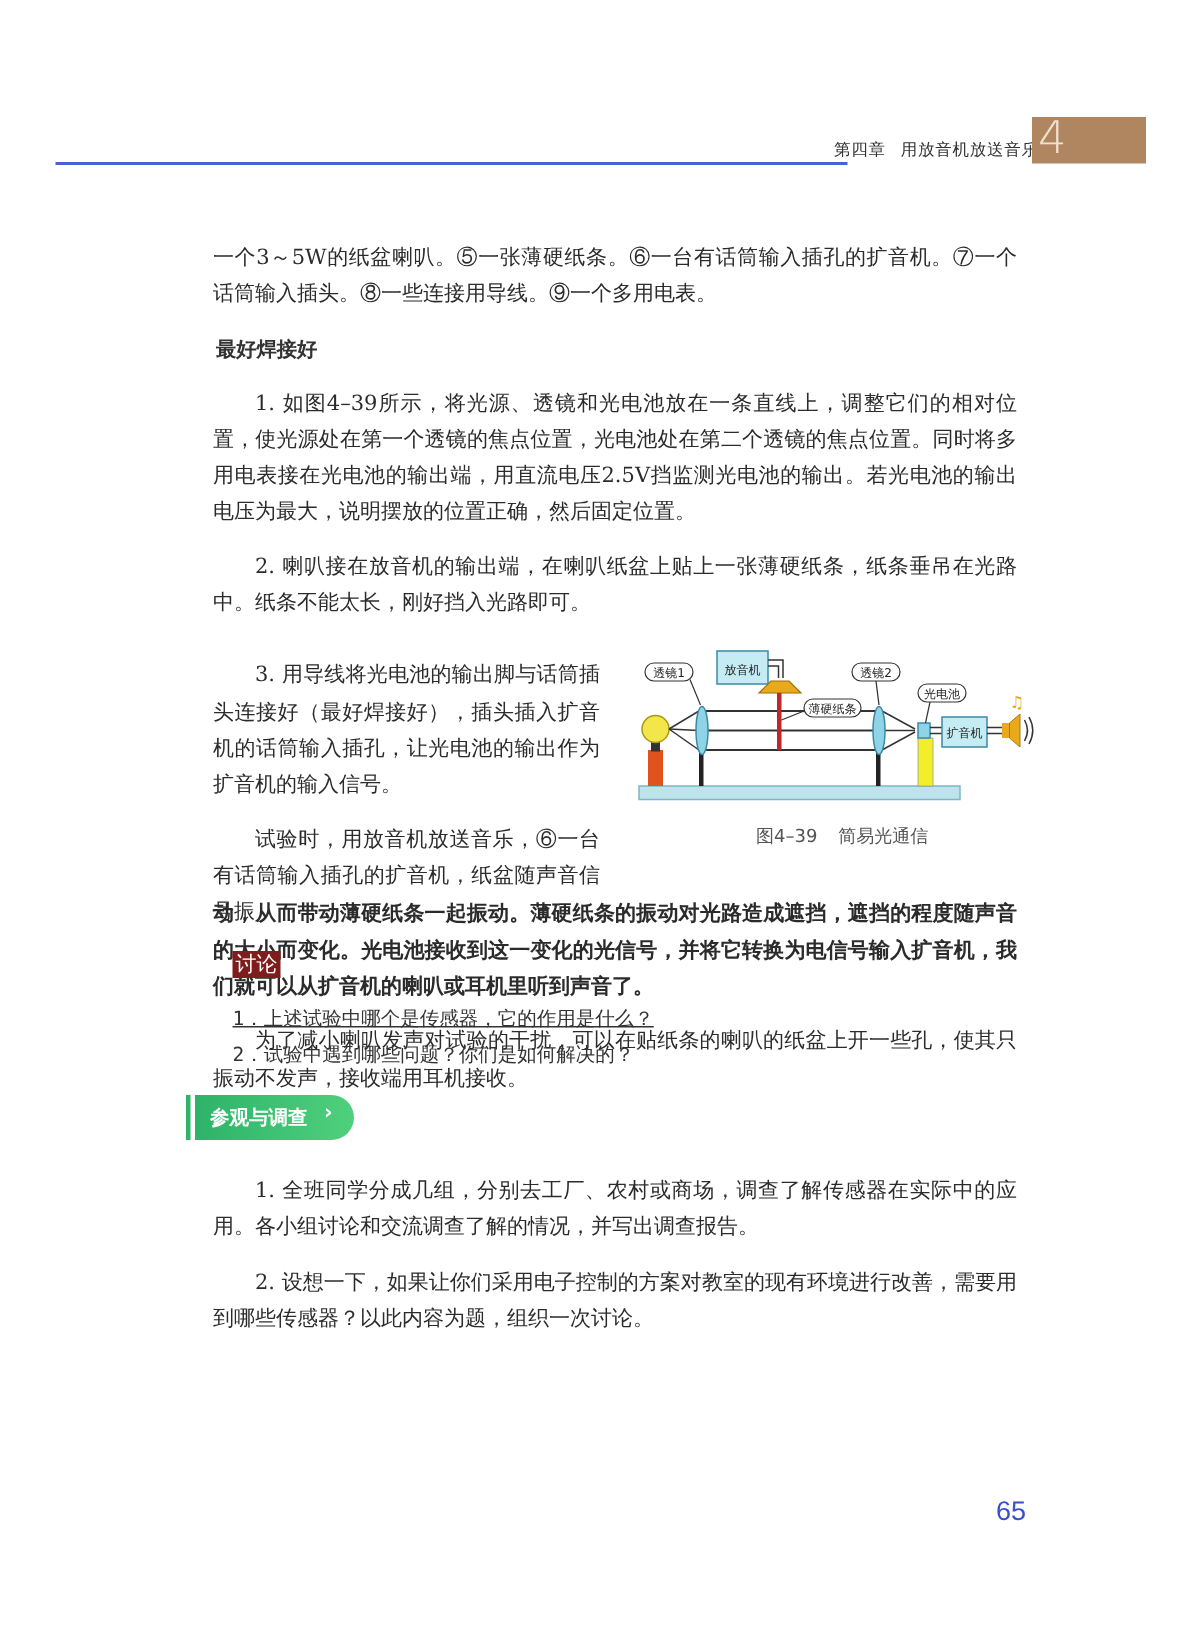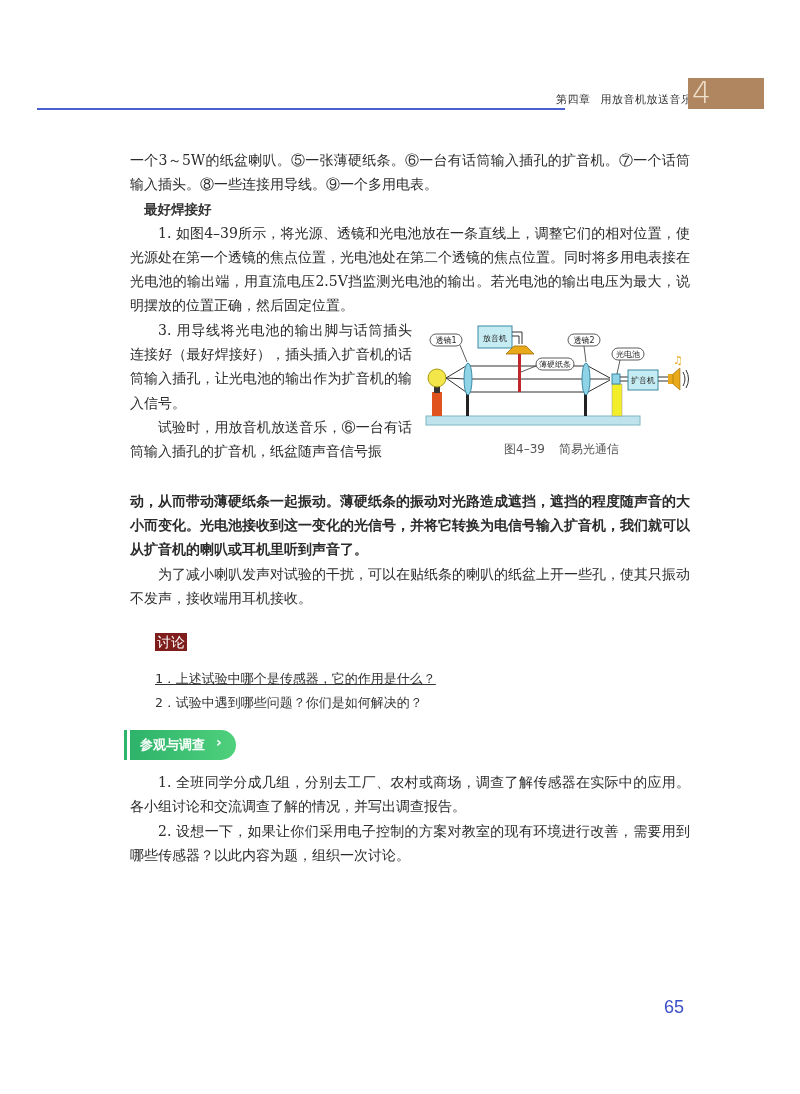--- a/index.html
+++ b/index.html
@@ -5,21 +5,21 @@
   html, body { margin: 0; padding: 0; background: #ffffff; }
   body { width: 800px; height: 1094px; position: relative; overflow: hidden;
          font-family: "DejaVu Serif", "Liberation Serif", serif; color: #2b2b2b; }
   .header-line { position: absolute; left: 37px; top: 108px; width: 528px; height: 2px; background: #4a5fd0; }
   .header-text { position: absolute; left: 556px; top: 92px; width: 0; white-space: nowrap; font-size: 11px; color: #333; transform: translateX(-100%); letter-spacing: 0.5px; }
   .header-text .sep { display: inline-block; width: 10px; }
   .chapter-box { position: absolute; left: 688px; top: 78px; width: 76px; height: 31px; background: #b08660; }
   .chapter-num { position: absolute; left: 4px; top: -3px; font-family: "DejaVu Sans", sans-serif; font-size: 30px; color: #efe1cd; font-weight: 300; }
 
   .content { position: absolute; left: 130px; top: 148px; width: 560px; font-size: 14px; line-height: 24.3px; }
-  p { margin: 0; text-align: justify; }
+  p { margin: 12px; text-align: justify; }
   .indent { text-indent: 28px; }
   .section-heading { font-family: "DejaVu Sans", sans-serif; font-weight: bold; font-size: 13.5px; padding-left: 14px; line-height: 24px; color: #333; }
   .float-block { position: relative; height: 195px; }
   .left-text { position: absolute; left: 0; top: 0; width: 282px; }
   .figure { position: absolute; left: 292px; top: 2px; width: 268px; height: 140px; }
   .figure svg { display: block; }
   .caption { position: absolute; left: 82px; top: 117px; font-family: "DejaVu Sans", sans-serif; font-size: 12px; color: #555; white-space: nowrap; }
   .caption .gap { display: inline-block; width: 14px; }
 
   .discuss { position: absolute; left: 155px; top: 632px; }
@@ -44,20 +44,21 @@
   <span>第四章</span><span class="sep"></span><span>用放音机放送音乐</span>
 </div>
 <div class="chapter-box">
   <span class="chapter-num">4</span>
 </div>
 
 <div class="content">
   <p>一个3～5W的纸盆喇叭。⑤一张薄硬纸条。⑥一台有话筒输入插孔的扩音机。⑦一个话筒输入插头。⑧一些连接用导线。⑨一个多用电表。</p>
   <div class="section-heading">最好焊接好</div>
   <p class="indent">1. 如图4–39所示，将光源、透镜和光电池放在一条直线上，调整它们的相对位置，使光源处在第一个透镜的焦点位置，光电池处在第二个透镜的焦点位置。同时将多用电表接在光电池的输出端，用直流电压2.5V挡监测光电池的输出。若光电池的输出电压为最大，说明摆放的位置正确，然后固定位置。</p>
+  <p class="indent">2. 喇叭接在放音机的输出端，在喇叭纸盆上贴上一张薄硬纸条，纸条垂吊在光路中。纸条不能太长，刚好挡入光路即可。</p>
 
   <div class="float-block">
     <div class="left-text">
       <p class="indent">3. 用导线将光电池的输出脚与话筒插头连接好（最好焊接好），插头插入扩音机的话筒输入插孔，让光电池的输出作为扩音机的输入信号。</p>
       <p class="indent">试验时，用放音机放送音乐，⑥一台有话筒输入插孔的扩音机，纸盆随声音信号振</p>
     </div>
     <div class="figure">
       <svg width="268" height="115" viewBox="0 0 268 115">
 
         <rect x="4" y="96" width="214" height="9" fill="#bfe3ec" stroke="#7fb6c4" stroke-width="1"></rect>

